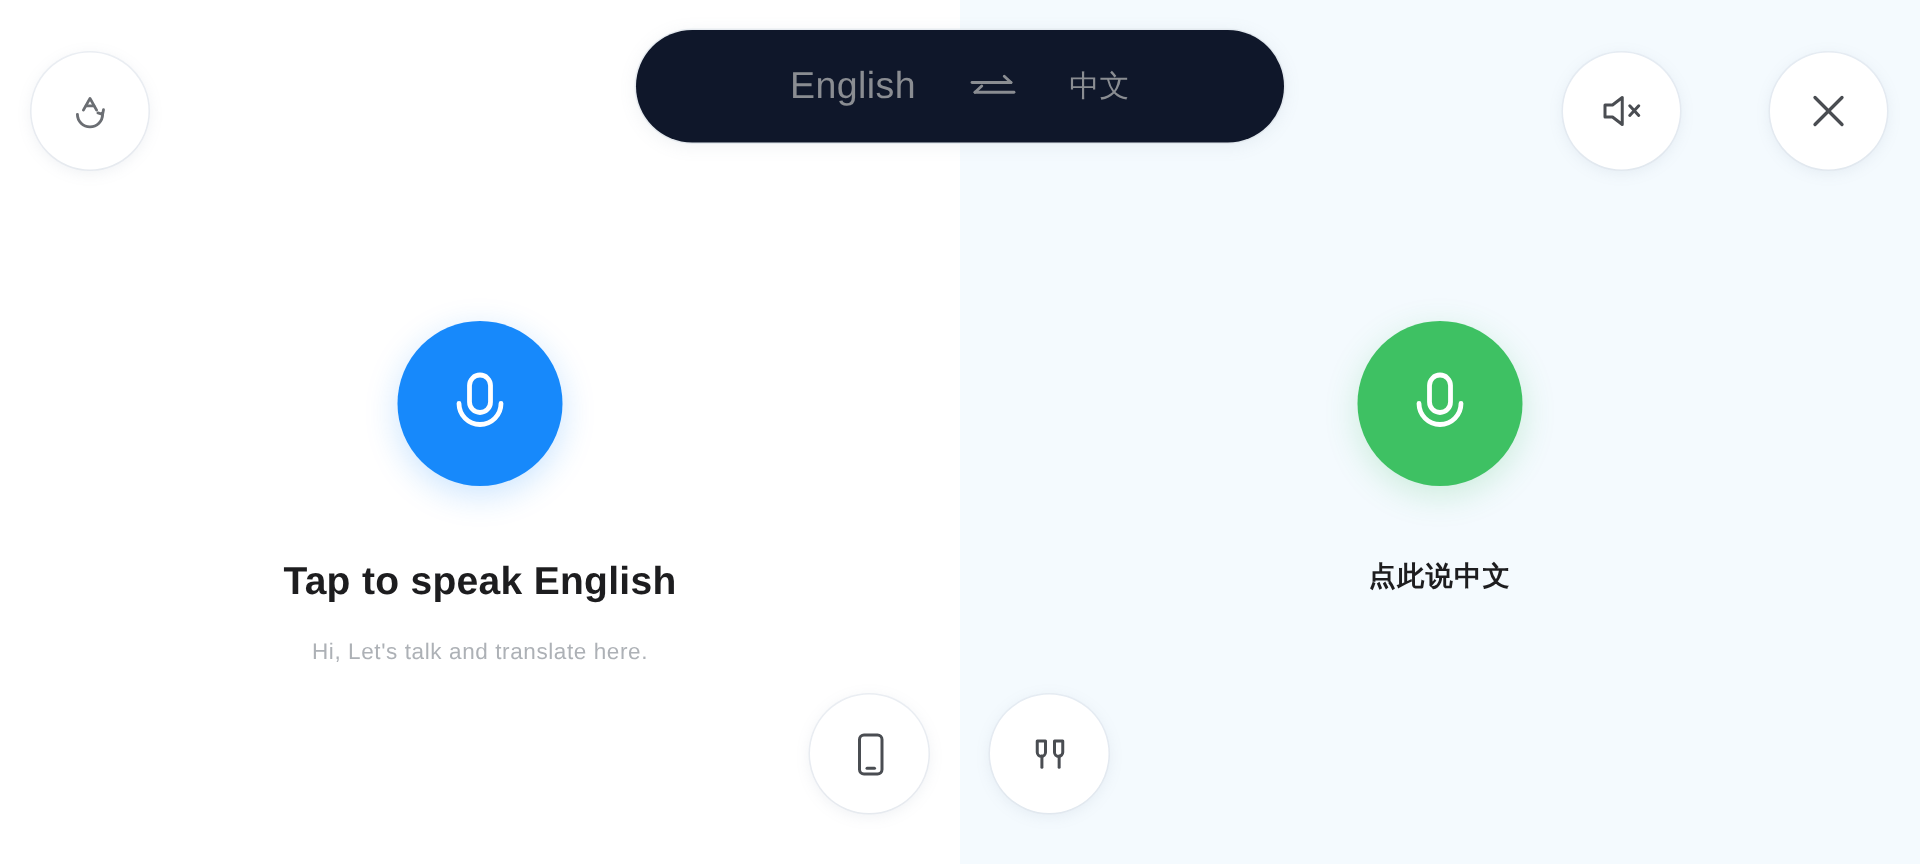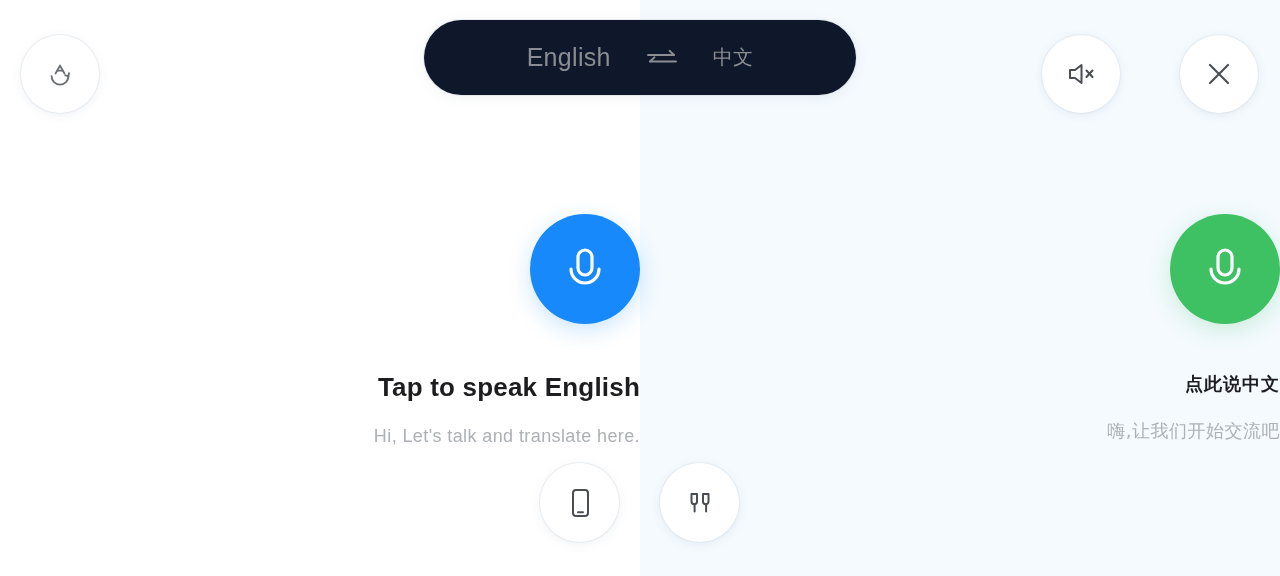--- a/index.html
+++ b/index.html
@@ -72,21 +72,21 @@
   .lang-label.cjk { font-family:"DejaVu Sans", sans-serif; font-size:20px; }
   #swap-icon { display:flex; align-items:center; justify-content:center; }
 
   
   .col {
     position:absolute;
     top:214px;
     width:640px;
     display:flex;
     flex-direction:column;
-    align-items:flex-end;
+    align-items:center;
   }
   .col-left  { left:0; }
   .col-right { left:640px; }
 
   .mic-btn {
     width:110px;
     height:110px;
     border-radius:50%;
     display:flex;
     align-items:center;
@@ -100,21 +100,21 @@
     margin-top:48px;
     font-size:26px;
     font-weight:bold;
     color:#1d1d1f;
     letter-spacing:0.2px;
   }
   .title.cjk { font-family:"DejaVu Sans", sans-serif; font-size:18px; letter-spacing:1px; }
 
   .subtitle {
     margin-top:23px;
-    font-size:18px;
+    font-size:15px;
     color:#adb1b6;
     letter-spacing:0.4px;
   }
   .subtitle.cjk { font-family:"DejaVu Sans", sans-serif; font-size:18px; letter-spacing:0.5px; }
 </style>
 </head>
 <body>
 
 <div id="app">
 
@@ -180,21 +180,20 @@
   <div class="col col-right">
     <div class="mic-btn mic-green">
       <span>
         <svg width="52" height="56" viewBox="0 0 52 56" fill="none" stroke="#ffffff" stroke-width="3.2" stroke-linecap="round" stroke-linejoin="round">
           <rect x="19" y="11" width="14" height="25" rx="7"></rect>
           <path d="M12 30 a14 14 0 0 0 28 0"></path>
         </svg>
       </span>
     </div>
     <div class="title cjk">点此说中文</div>
-    <div class="subtitle cjk">嗨,让我们开始交流吧</div>
   </div>
 
   <div class="circle-btn" id="device-btn">
     <span>
       <svg width="30" height="34" viewBox="0 0 30 34" fill="none" stroke="#4a4d52" stroke-width="2" stroke-linecap="round" stroke-linejoin="round">
         <rect x="8" y="4" width="15" height="26" rx="3"></rect>
         <path d="M13 26.2 H18"></path>
       </svg>
     </span>
   </div>

